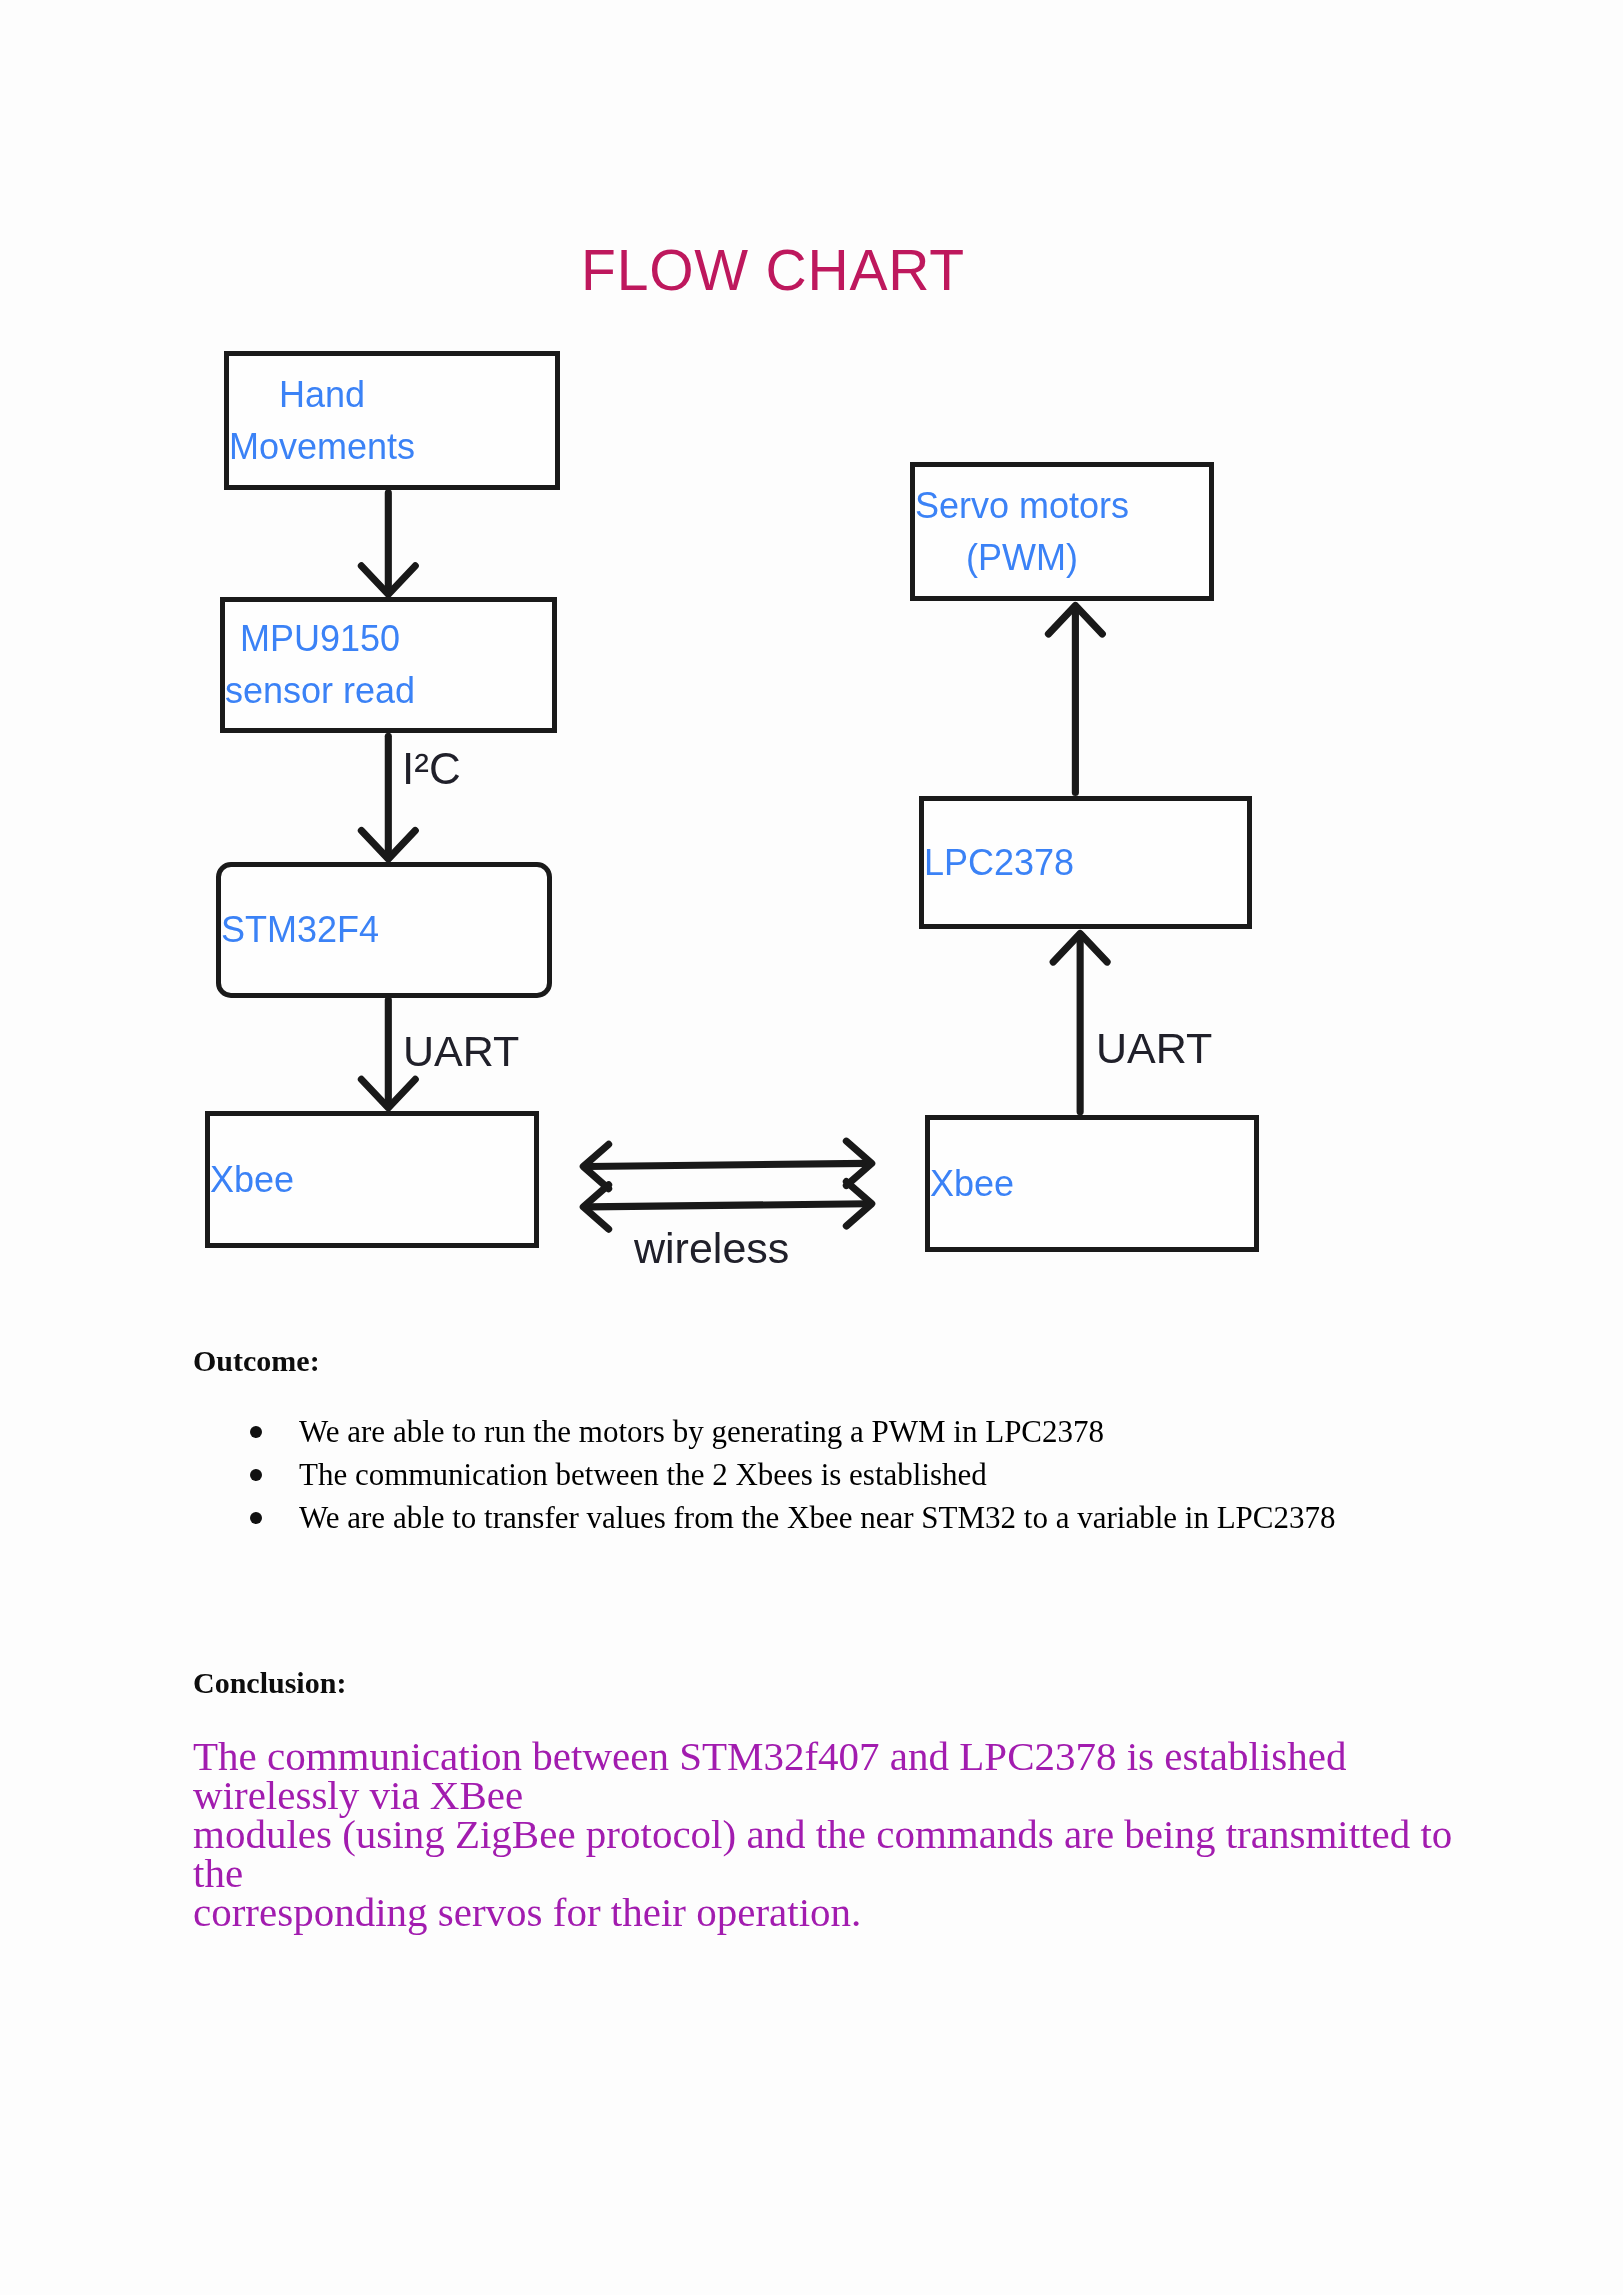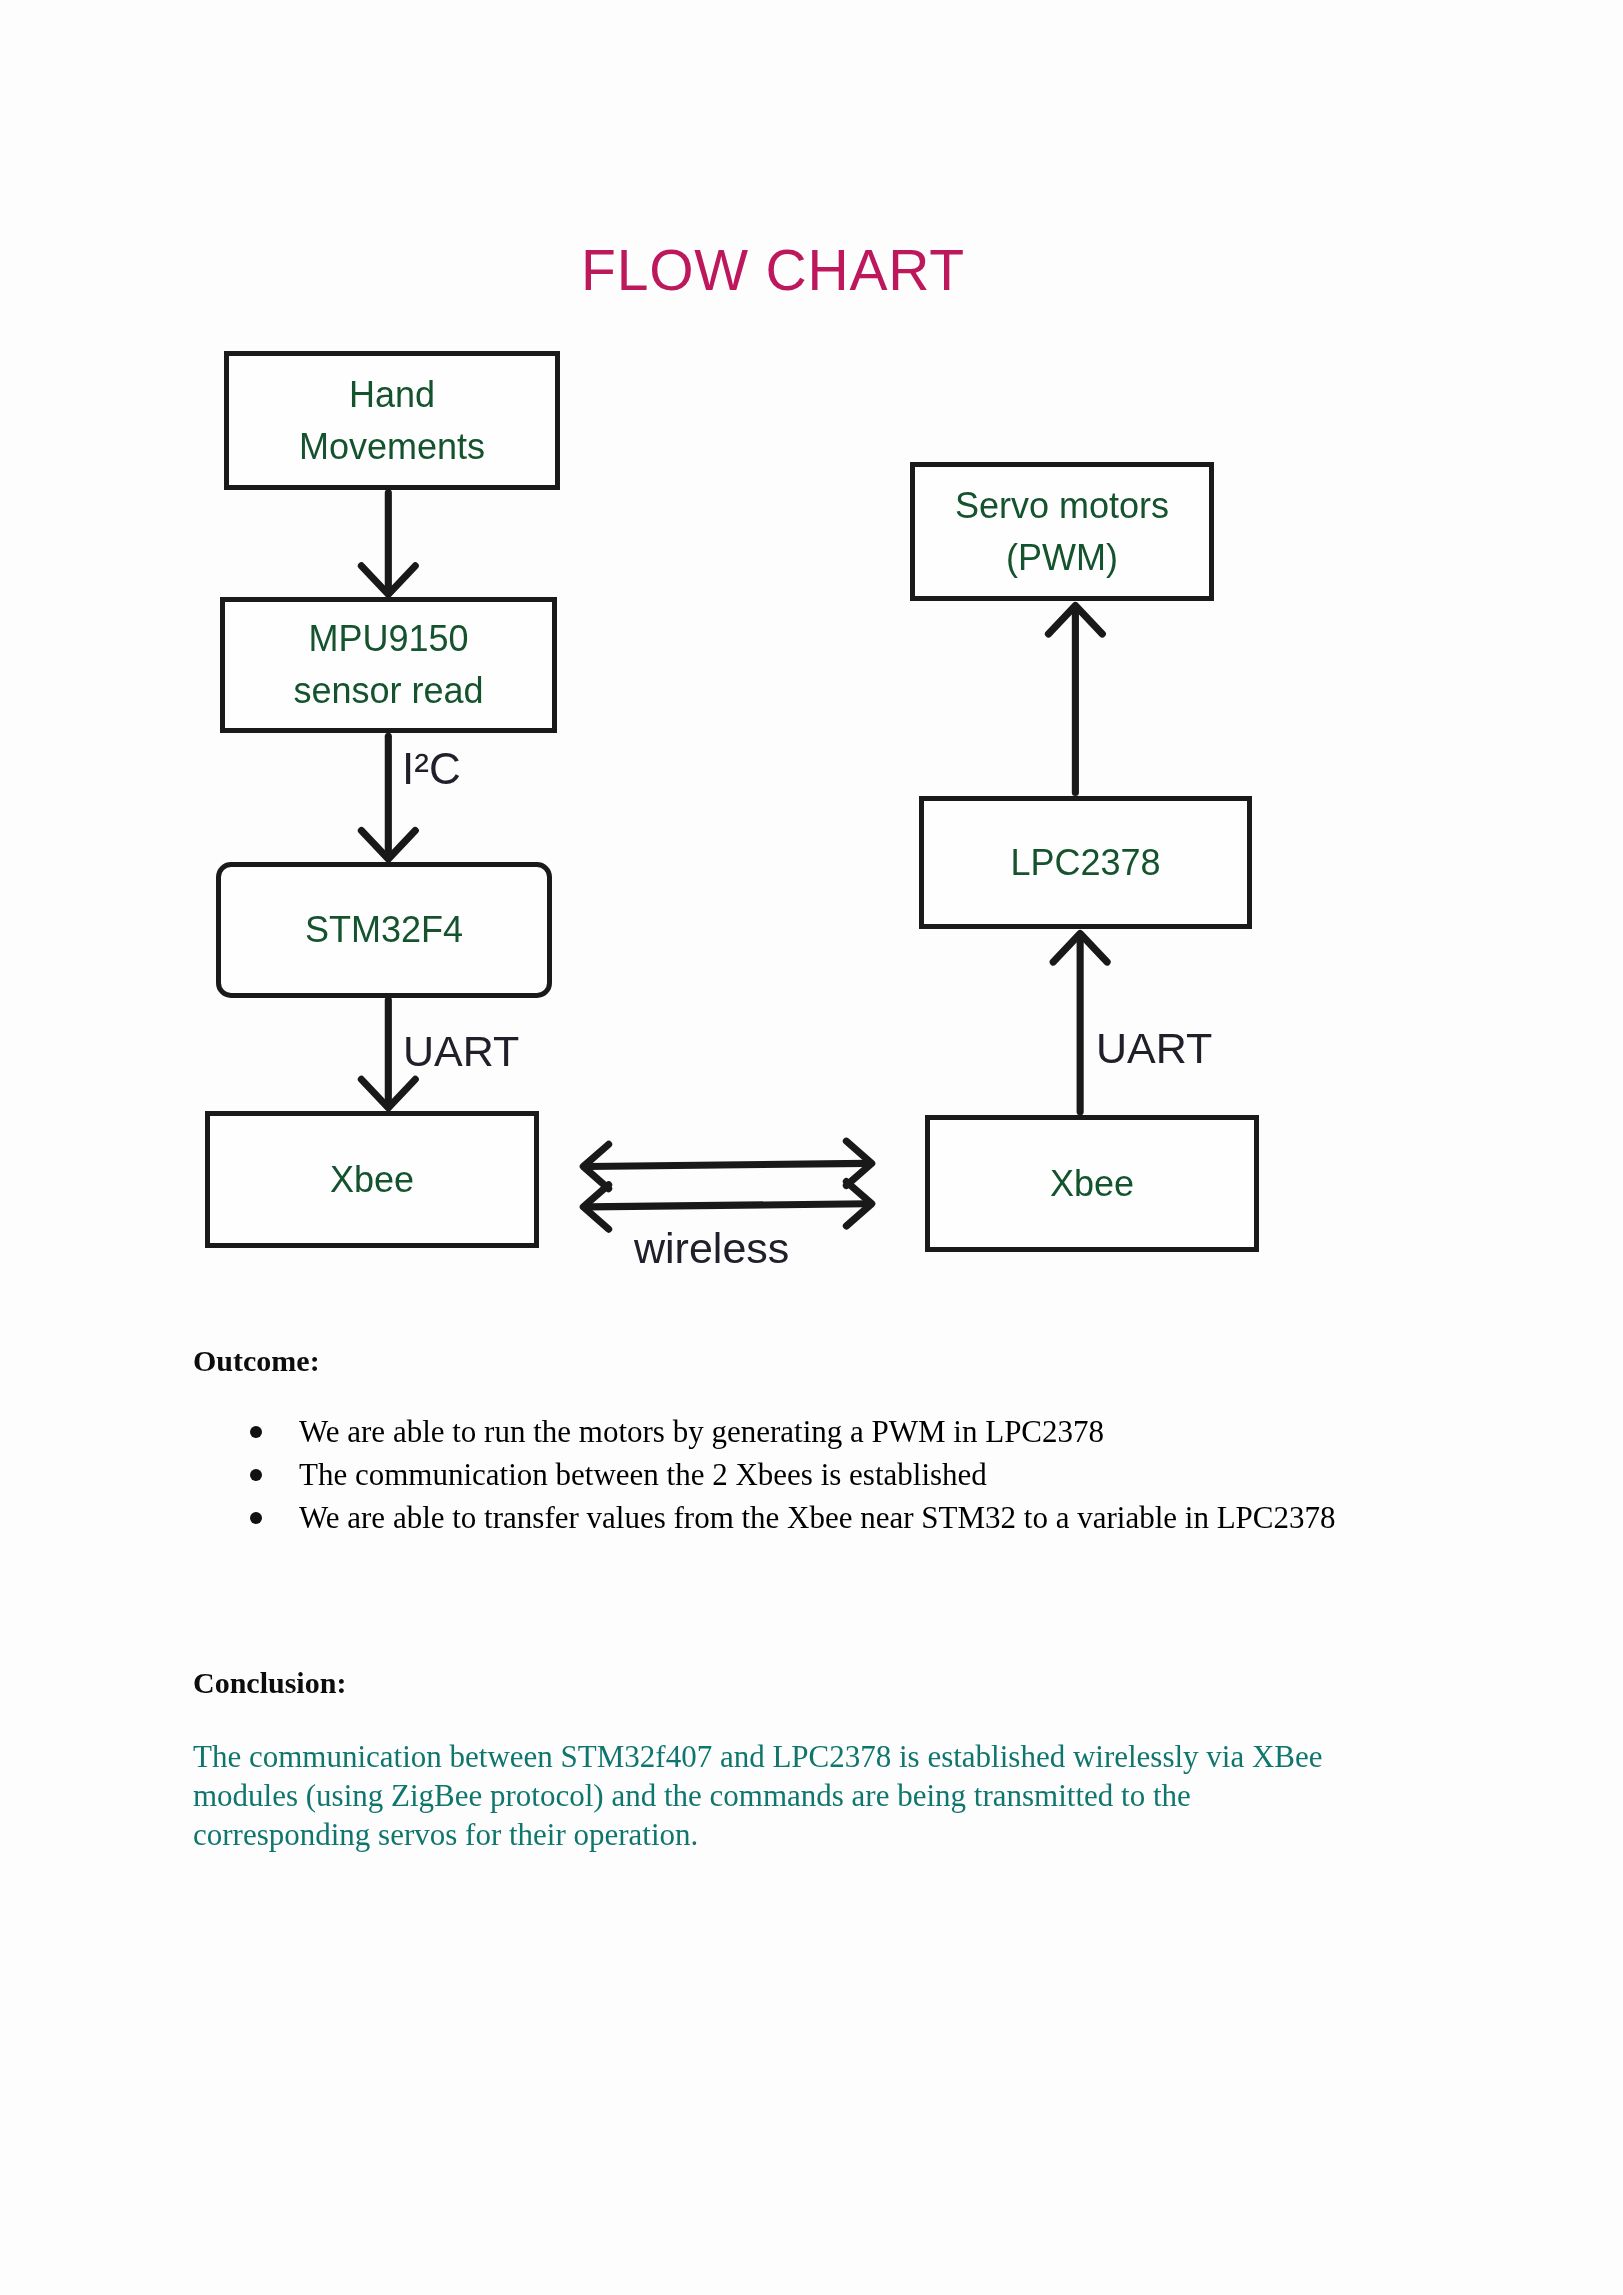--- a/index.html
+++ b/index.html
@@ -46,25 +46,25 @@
     stroke-linecap: round;
     stroke-linejoin: round;
   }
   .node {
     position: absolute;
     box-sizing: border-box;
     border: 5.5px solid #1a1a1a;
     background: #fefefe;
     display: flex;
     align-items: center;
-    justify-content: center;
+    justify-content: flex-start;
     text-align: center;
     font-size: 36px;
     line-height: 52px;
-    color: #14532d;
+    color: #3b82f6;
   }
   .edge-label {
     position: absolute;
     font-size: 43px;
     color: #20202a;
     white-space: nowrap;
   }
   .edge-label.small { font-size: 44px; }
 
   
@@ -107,23 +107,23 @@
     height: 12px;
     border-radius: 50%;
     background: #111111;
   }
   .conclusion-para {
     position: absolute;
     left: 193px;
     top: 1737px;
     width: 1284px;
     font-family: "Liberation Serif", serif;
-    font-size: 31px;
+    font-size: 41px;
     line-height: 39px;
-    color: #0f766e;
+    color: #a21caf;
   }
 </style>
 </head>
 <body>
 
 <div class="page">
 
   <h1 class="chart-title">FLOW CHART</h1>
 
   <svg class="arrows" viewBox="0 0 2048 2896" xmlns="http://www.w3.org/2000/svg">

